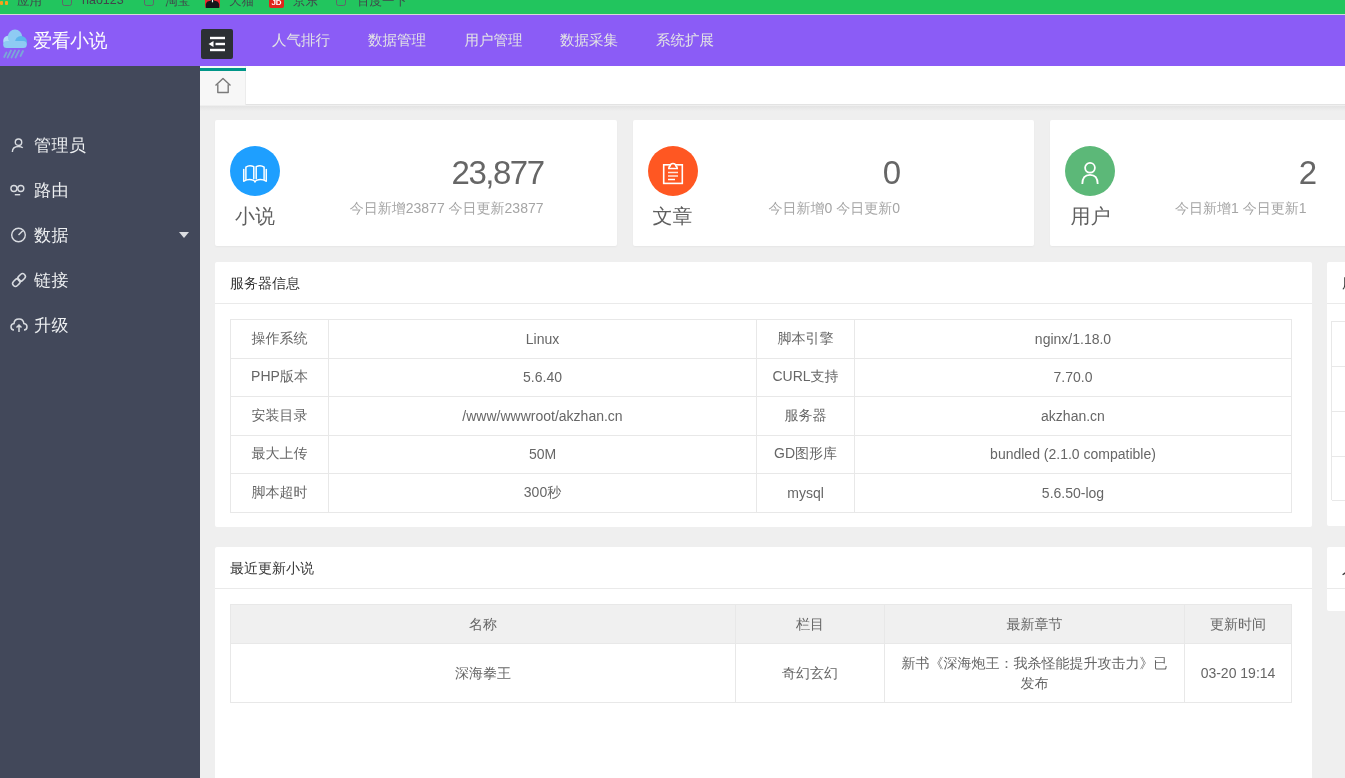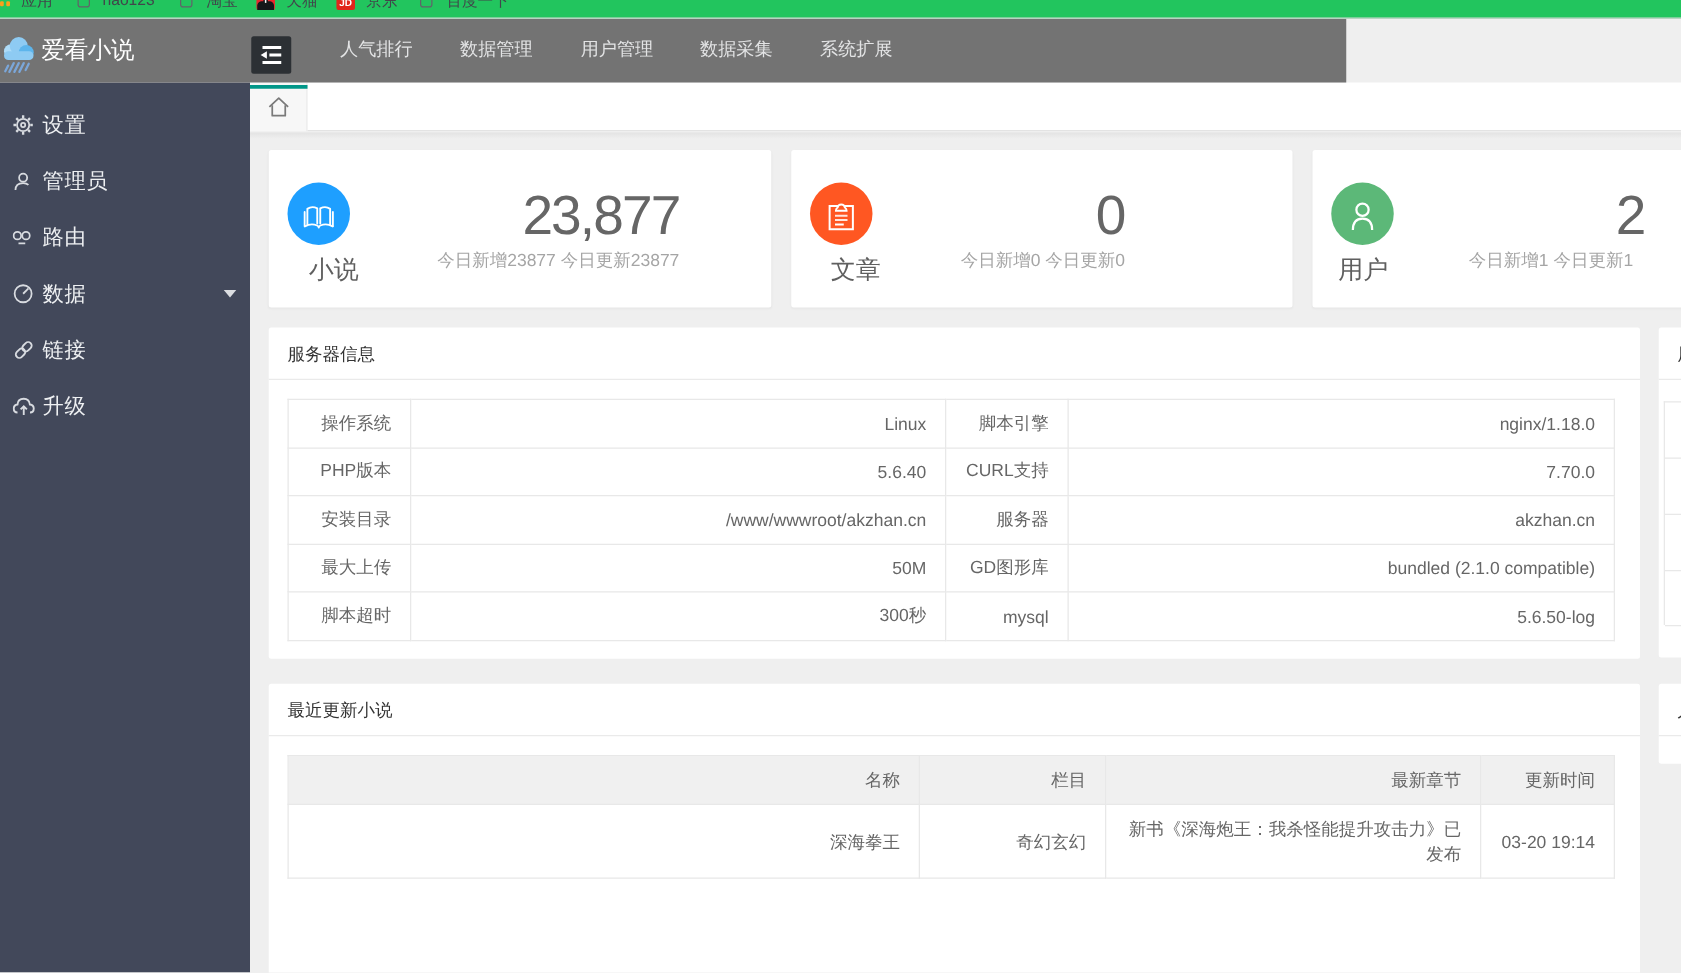--- a/index.html
+++ b/index.html
@@ -6,21 +6,21 @@
 html,body { width:1345px; height:778px; overflow:hidden; font-family:"Liberation Sans",sans-serif; background:#efefef; position:relative; }
 .abs { position:absolute; }
 
 
 #bmbar { left:0; top:0; width:1345px; height:15px; background:#22c55e; border-bottom:1px solid #d8d8d8; overflow:hidden; z-index:5; }
 #bmbar .bt { position:absolute; top:-7px; font-size:12.5px; color:#41464b; white-space:nowrap; }
 #bmbar .sq { position:absolute; width:3.4px; height:3.4px; background:#f9a11b; border-radius:1px; top:1.4px; }
 #bmbar .pg { position:absolute; top:-4px; width:10px; height:10px; border:1.4px solid #606469; border-radius:2.5px; }
 
 
-#hdr { left:0; top:15px; width:1077px; height:51px; background:#737373; z-index:4; }
+#hdr { left:0; top:15px; width:1345px; height:51px; background:#8b5cf6; z-index:4; }
 #logo-t { position:absolute; left:33px; top:16px; font-size:19px; line-height:19px; color:#fdfdfd; letter-spacing:-0.5px; }
 #hambox { position:absolute; left:201px; top:14px; width:32px; height:30px; background:#2c3034; border-radius:2px; }
 .navi { position:absolute; top:0; height:51px; line-height:51px; width:96px; text-align:center; font-size:14.5px; color:#e3e4e5; }
 
 
 #tabbar { left:200px; top:66px; width:1145px; height:39px; background:#fff; border-bottom:1px solid #e3e3e3; z-index:3; }
 #tab1 { position:absolute; left:0; top:0; width:46px; height:39px; background:#f7f7f7; border-right:1px solid #ececec; }
 #tab1 .tl { position:absolute; left:0; top:1.5px; width:46px; height:3px; background:#009688; }
 #ctshadow { left:200px; top:106px; width:1145px; height:5px; background:linear-gradient(#e3e3e3,#efefef); }
 
@@ -28,30 +28,30 @@
 #sidebar { left:0; top:66px; width:200px; height:712px; background:#42485a; }
 .sit { position:absolute; left:0; width:200px; height:45px; }
 .sit .tx { position:absolute; left:34px; top:50%; transform:translateY(-50%); font-size:17px; color:#eef0f2; letter-spacing:0.5px;}
 .sit svg { position:absolute; left:10px; top:50%; transform:translateY(-50%); }
 .caret { position:absolute; left:179px; top:19.5px; width:0; height:0; border-left:5.5px solid transparent; border-right:5.5px solid transparent; border-top:6px solid #dcdee2; }
 
 
 .card { position:absolute; background:#fff; border-radius:2px; box-shadow:0 1px 2px rgba(0,0,0,.04); }
 .circ { position:absolute; left:15px; top:26px; width:50px; height:50px; border-radius:50%; }
 .circ svg { position:absolute; left:50%; top:50%; transform:translate(-50%,-50%); }
-.clab { position:absolute; left:12px; top:86px; width:80px; text-align:center; font-size:20px; line-height:20px; color:#5f5f5f; }
-.cnum { position:absolute; top:36px; font-size:44px; line-height:33px; letter-spacing:-1.5px; color:#666; }
+.clab { position:absolute; left:0; top:86px; width:80px; text-align:center; font-size:20px; line-height:20px; color:#5f5f5f; }
+.cnum { position:absolute; top:36px; font-size:33px; line-height:33px; letter-spacing:-1.5px; color:#666; }
 .csub { position:absolute; top:81px; font-size:14px; line-height:14px; color:#a5a5a5; white-space:nowrap; }
 
 
 .panel { position:absolute; background:#fff; border-radius:2px; }
 .phead { position:absolute; left:0; top:0; width:100%; height:42px; line-height:42px; padding-left:15px; font-size:14px; color:#333; border-bottom:1px solid #eaeaea; }
 
 table.lt { border-collapse:collapse; table-layout:fixed; }
-table.lt td, table.lt th { border:1px solid #e8e8e8; font-size:14px; color:#666; font-weight:normal; text-align:right; }
+table.lt td, table.lt th { border:1px solid #e8e8e8; font-size:14px; color:#666; font-weight:normal; text-align:center; }
 table.t1 td { height:38.5px; padding:0 15px; }
 table.t2 td, table.t2 th { padding:9px 15px; line-height:20px; }
 table.t2 th { background:#f0f0f0; height:39px; }
 </style>
 </head>
 <body>
 
 <div class="abs" id="bmbar">
   <div class="sq" style="left:0px"></div>
     <div class="sq" style="left:4.9px"></div>
@@ -114,39 +114,20 @@
       <g fill="none" stroke="#7a7a7a" stroke-width="1.4" stroke-linejoin="round">
         <path d="M1.5 8.5 L9 1.5 L16.5 8.5"></path>
         <path d="M3.8 7.2 L3.8 15.5 L14.2 15.5 L14.2 7.2"></path>
       </g>
     </svg>
   </div>
 </div>
 <div class="abs" id="ctshadow"></div>
 
 <div class="abs" id="sidebar">
-  <div class="sit" style="top:11px">
-    <svg width="17" height="17" viewBox="0 0 18 18">
-        <g fill="none" stroke="#d8dbe0" stroke-width="1.5">
-          <circle cx="9" cy="9" r="5.2"></circle>
-          <circle cx="9" cy="9" r="1.8"></circle>
-          <g stroke-width="2">
-            <line x1="9" y1="0.8" x2="9" y2="3"></line>
-            <line x1="9" y1="15" x2="9" y2="17.2"></line>
-            <line x1="0.8" y1="9" x2="3" y2="9"></line>
-            <line x1="15" y1="9" x2="17.2" y2="9"></line>
-            <line x1="3.2" y1="3.2" x2="4.8" y2="4.8"></line>
-            <line x1="13.2" y1="13.2" x2="14.8" y2="14.8"></line>
-            <line x1="3.2" y1="14.8" x2="4.8" y2="13.2"></line>
-            <line x1="13.2" y1="4.8" x2="14.8" y2="3.2"></line>
-          </g>
-        </g>
-      </svg>
-    <div class="tx">设置</div>
-  </div>
   <div class="sit" style="top:56px">
     <svg width="17" height="17" viewBox="0 0 18 18">
         <g fill="none" stroke="#d8dbe0" stroke-width="1.5">
           <circle cx="9" cy="6" r="3.4"></circle>
           <path d="M2.5 16.5 Q2.5 10.5 9 10.5 Q12 10.5 13.5 12"></path>
         </g>
       </svg>
     <div class="tx">管理员</div>
   </div>
   <div class="sit" style="top:101px">

